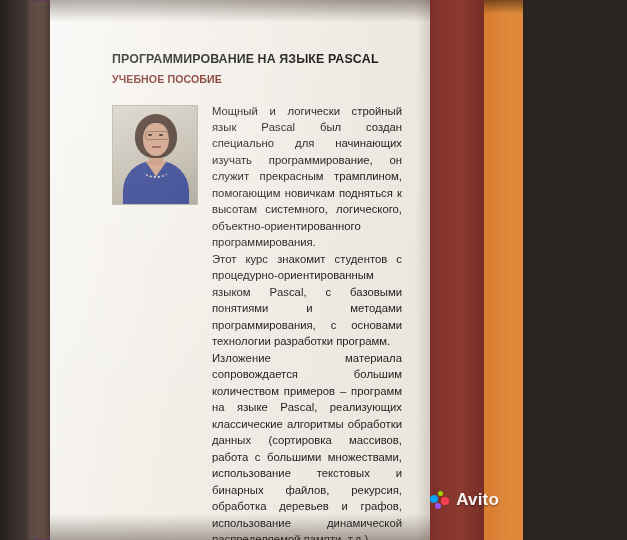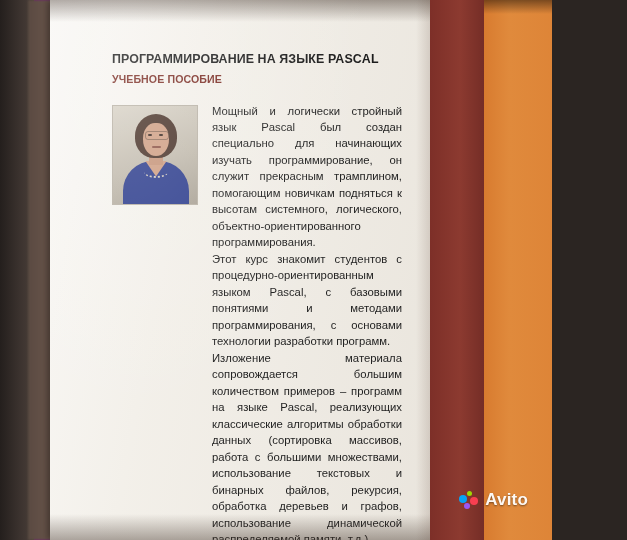--- a/index.html
+++ b/index.html
@@ -8,24 +8,25 @@
   }
   body {
     width: 627px;
     height: 540px;
     overflow: hidden;
     font-family: "Liberation Sans", sans-serif;
     background: #2b2522;
   }
   .photo {
     position: relative;
-    width: 552px;
+    width: 512px;
     height: 540px;
     overflow: hidden;
     background: #701a75;
+    padding-left: 11px;
   }
 
   
   .strip-left-dark {
     position: absolute;
     left: 0; top: 0;
     width: 34px; height: 540px;
     background: linear-gradient(90deg, #241f1d 0%, #3c332f 60%, #4a3f39 100%);
   }
   .strip-dark-band {

